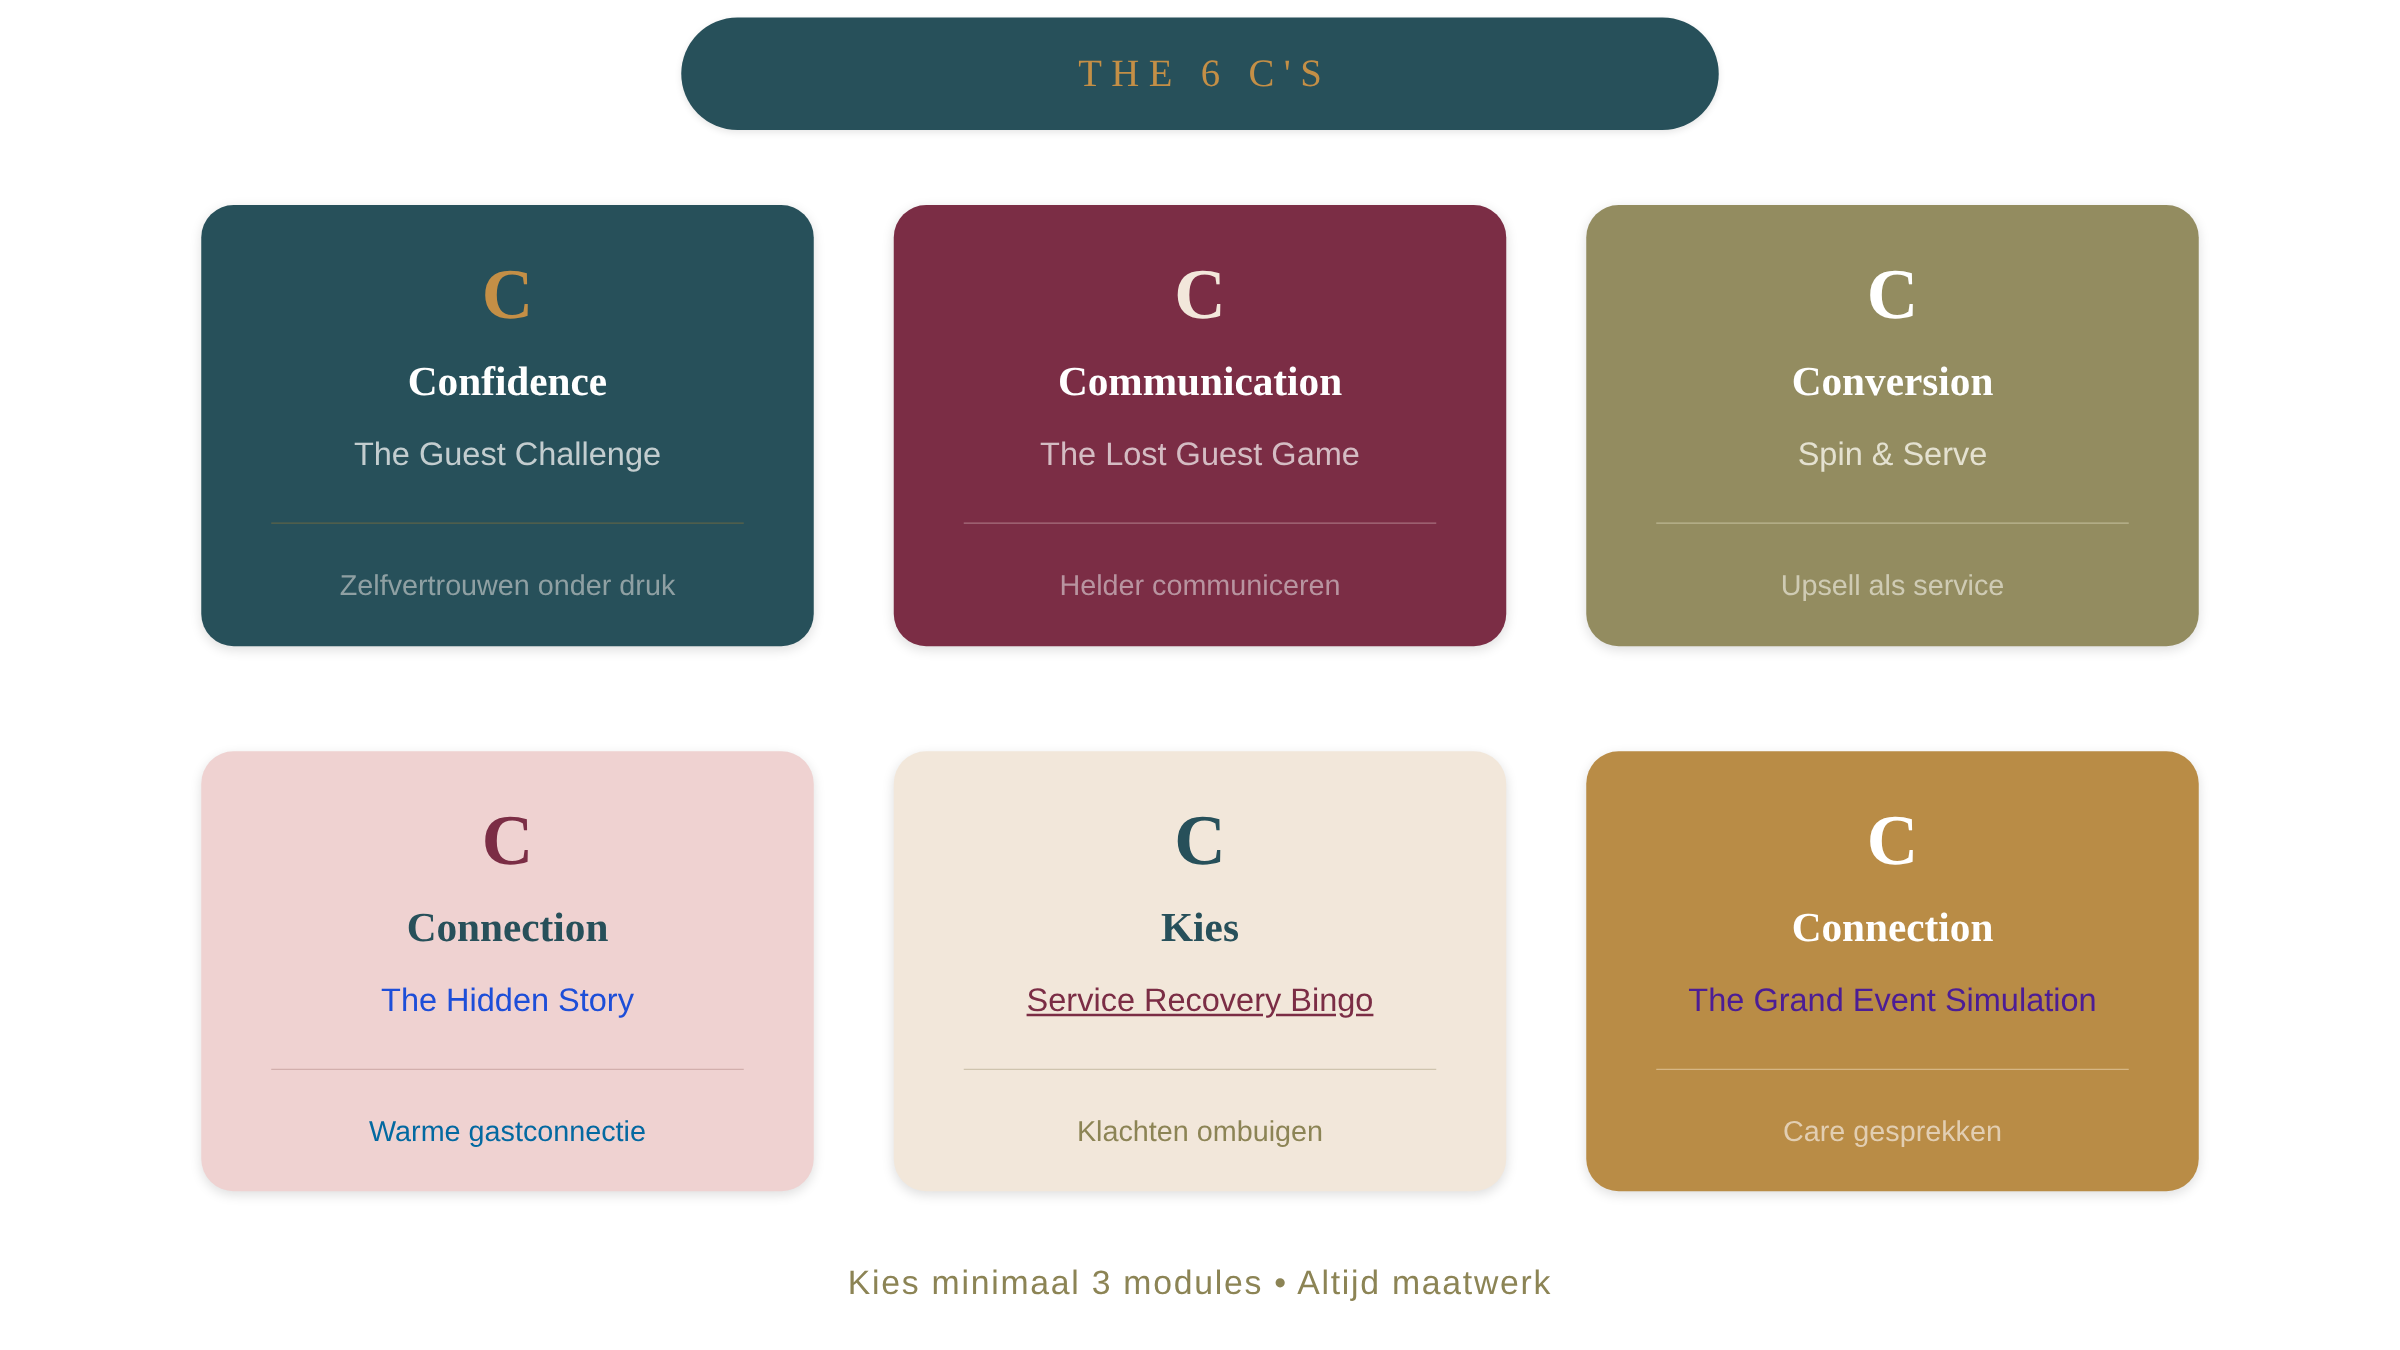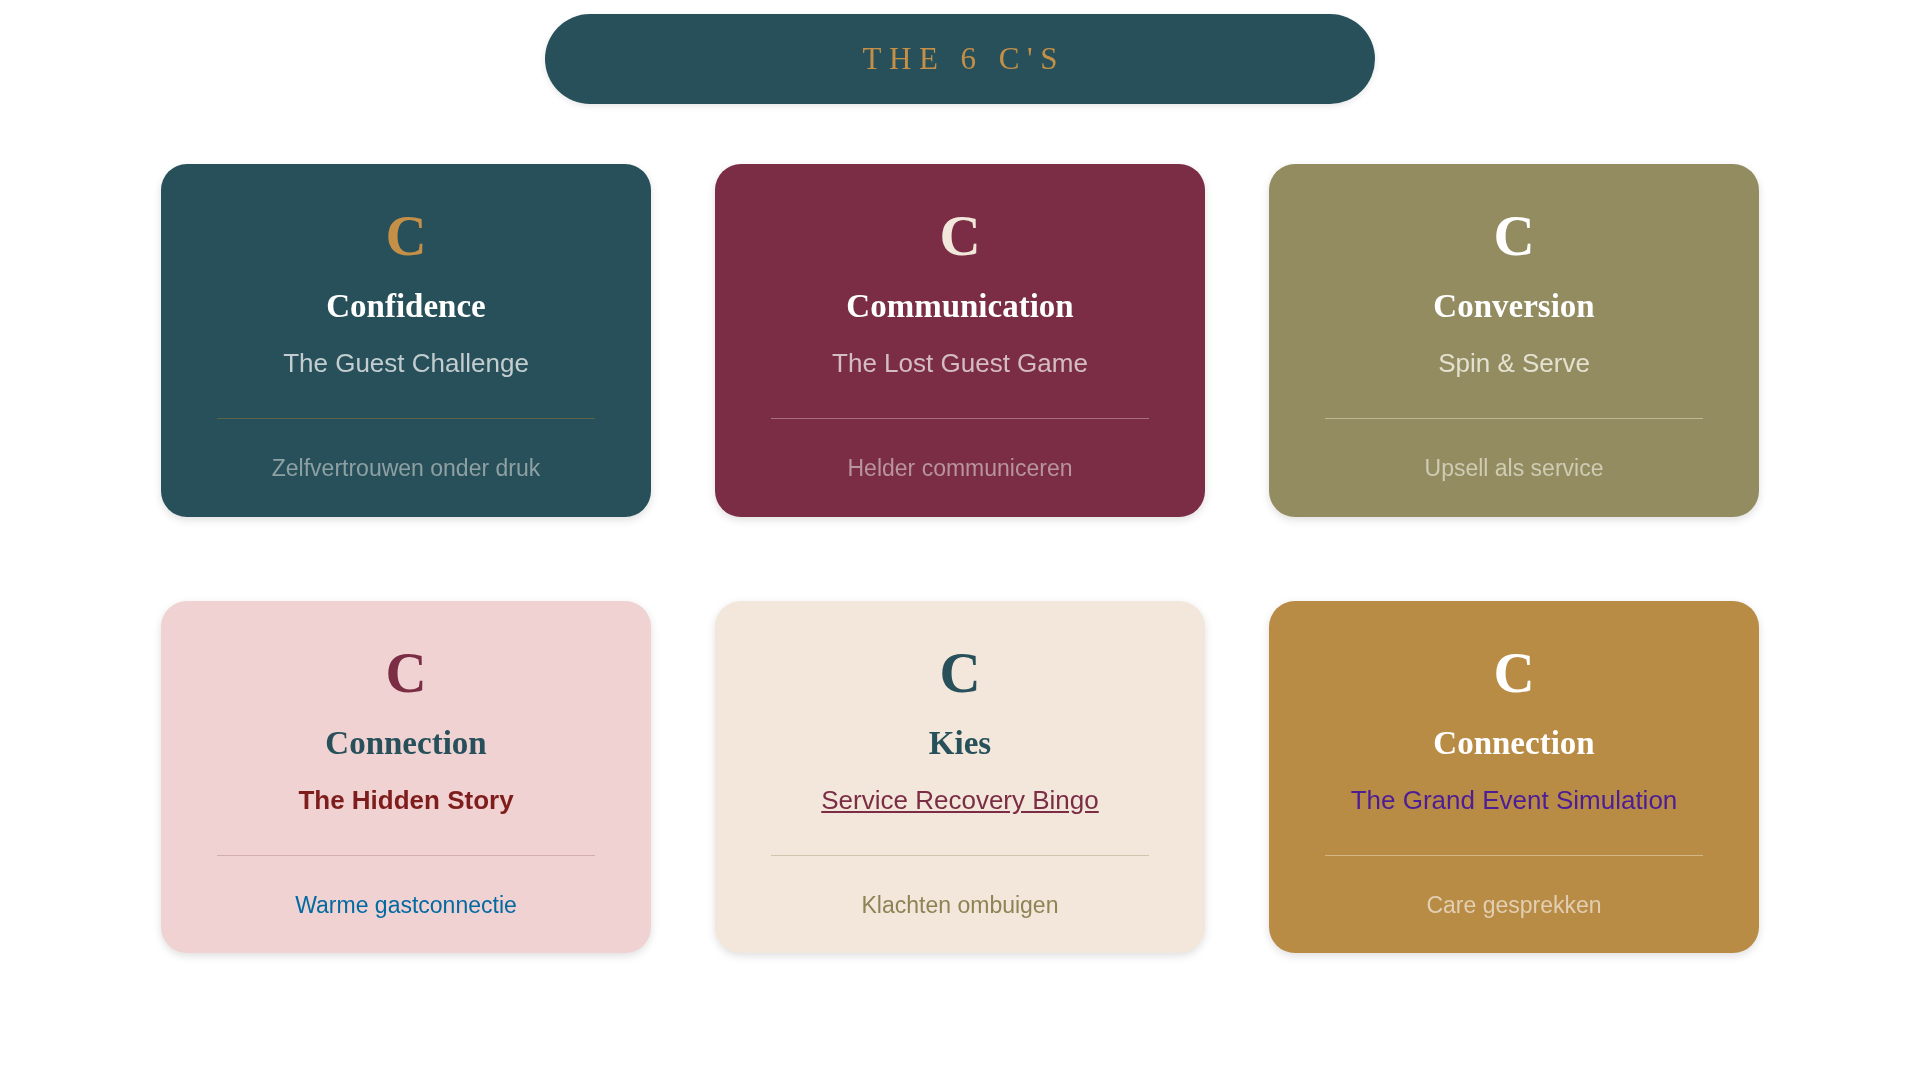--- a/index.html
+++ b/index.html
@@ -146,21 +146,21 @@
       <div class="card-letter" style="color: rgb(255, 255, 255);">C</div>
       <div class="card-title" style="color: rgb(255, 255, 255);">Conversion</div>
       <div class="card-subtitle" style="color: rgb(228, 225, 208);">Spin &amp; Serve</div>
       <hr class="card-divider" style="background: rgb(189, 183, 147);">
       <div class="card-caption" style="color: rgb(207, 203, 180);">Upsell als service</div>
     </div>
 
     <div class="card" style="background: rgb(239, 210, 209);">
       <div class="card-letter" style="color: rgb(123, 45, 69);">C</div>
       <div class="card-title" style="color: rgb(39, 80, 90);">Connection</div>
-      <div class="card-subtitle" style="color: #7f1d1d; font-weight: bold;">The Hidden Story</div>
+      <div class="card-subtitle" style="color: #1d4ed8;">The Hidden Story</div>
       <hr class="card-divider" style="background: rgb(210, 175, 173);">
       <div class="card-caption" style="color: #0369a1;">Warme gastconnectie</div>
     </div>
 
     <div class="card" style="background: rgb(242, 231, 218);">
       <div class="card-letter" style="color: rgb(39, 80, 90);">C</div>
       <div class="card-title" style="color: rgb(39, 80, 90);">Kies</div>
       <div class="card-subtitle" style="color: rgb(123, 45, 69); text-decoration: underline;">Service Recovery Bingo</div>
       <hr class="card-divider" style="background: rgb(207, 196, 174);">
       <div class="card-caption" style="color: rgb(140, 132, 85);">Klachten ombuigen</div>
@@ -169,14 +169,15 @@
     <div class="card" style="background: rgb(185, 140, 70);">
       <div class="card-letter" style="color: rgb(255, 255, 255);">C</div>
       <div class="card-title" style="color: rgb(255, 255, 255);">Connection</div>
       <div class="card-subtitle" style="color: #4c1d95;">The Grand Event Simulation</div>
       <hr class="card-divider" style="background: rgb(214, 182, 132);">
       <div class="card-caption" style="color: rgb(226, 206, 178);">Care gesprekken</div>
     </div>
 
   </div>
 
+  <div class="footer-note" style="color: rgb(140, 132, 85);">Kies minimaal 3 modules • Altijd maatwerk</div>
 
 </div>
 
 </body></html>

